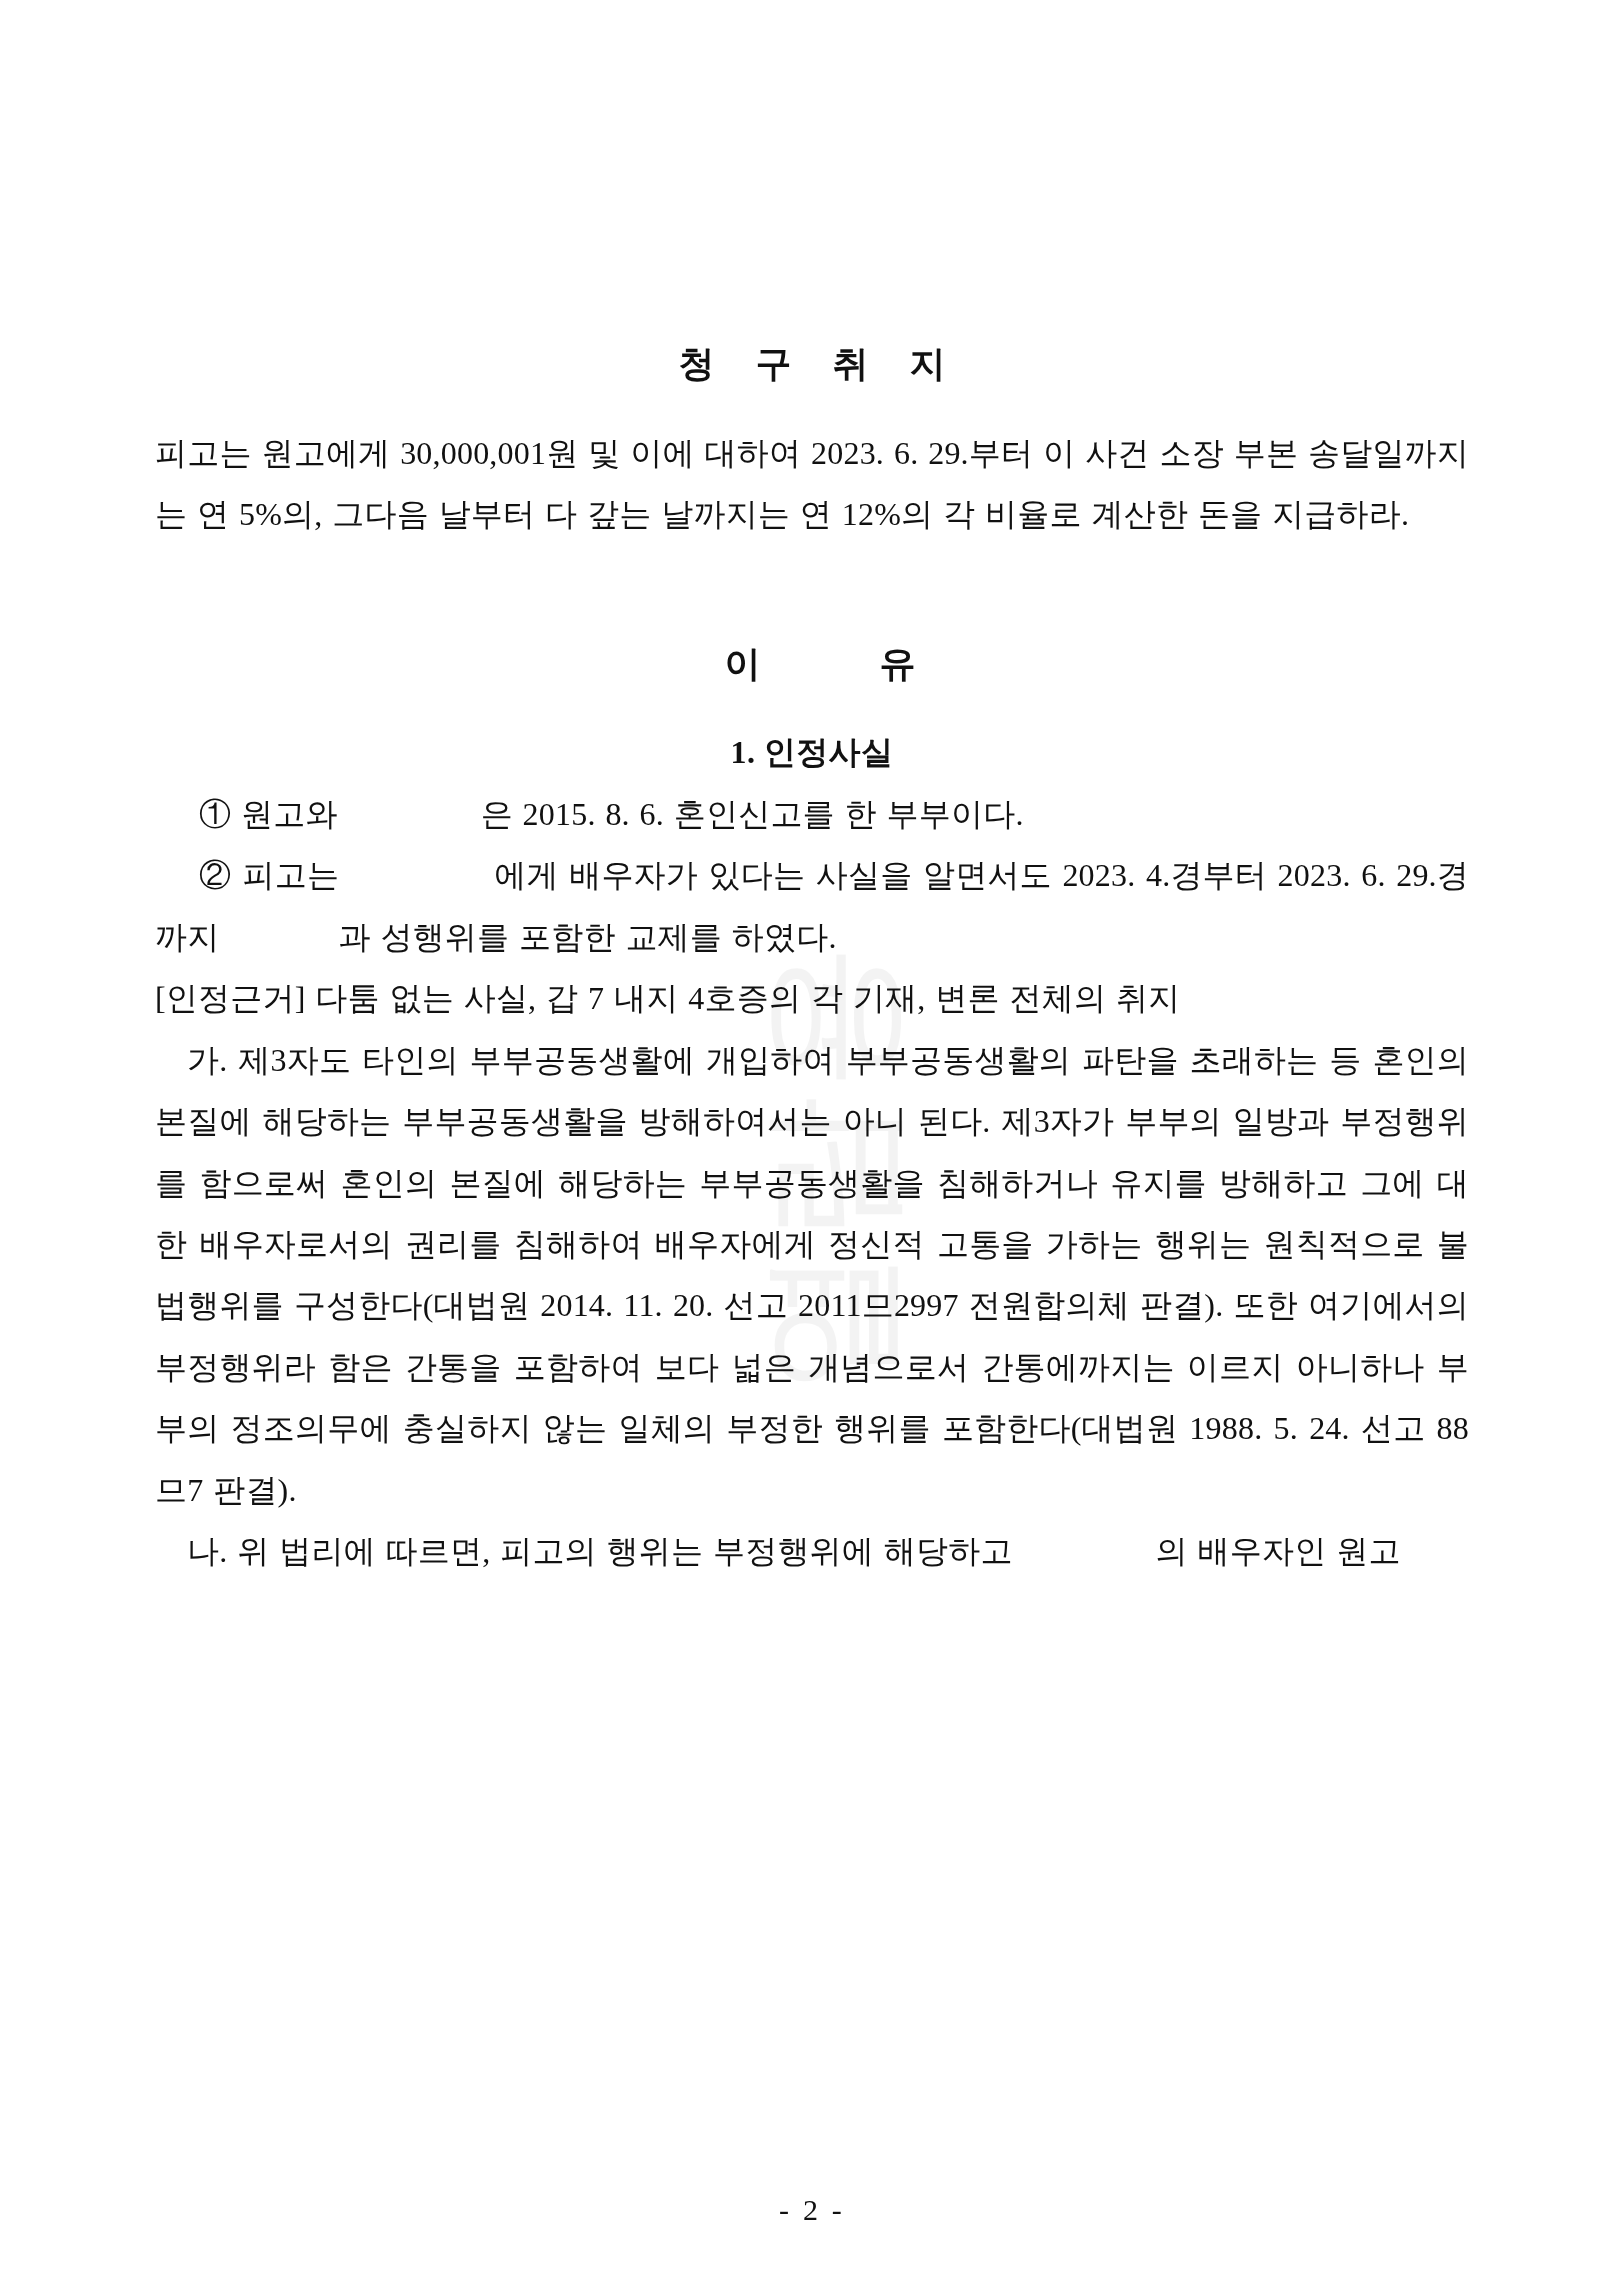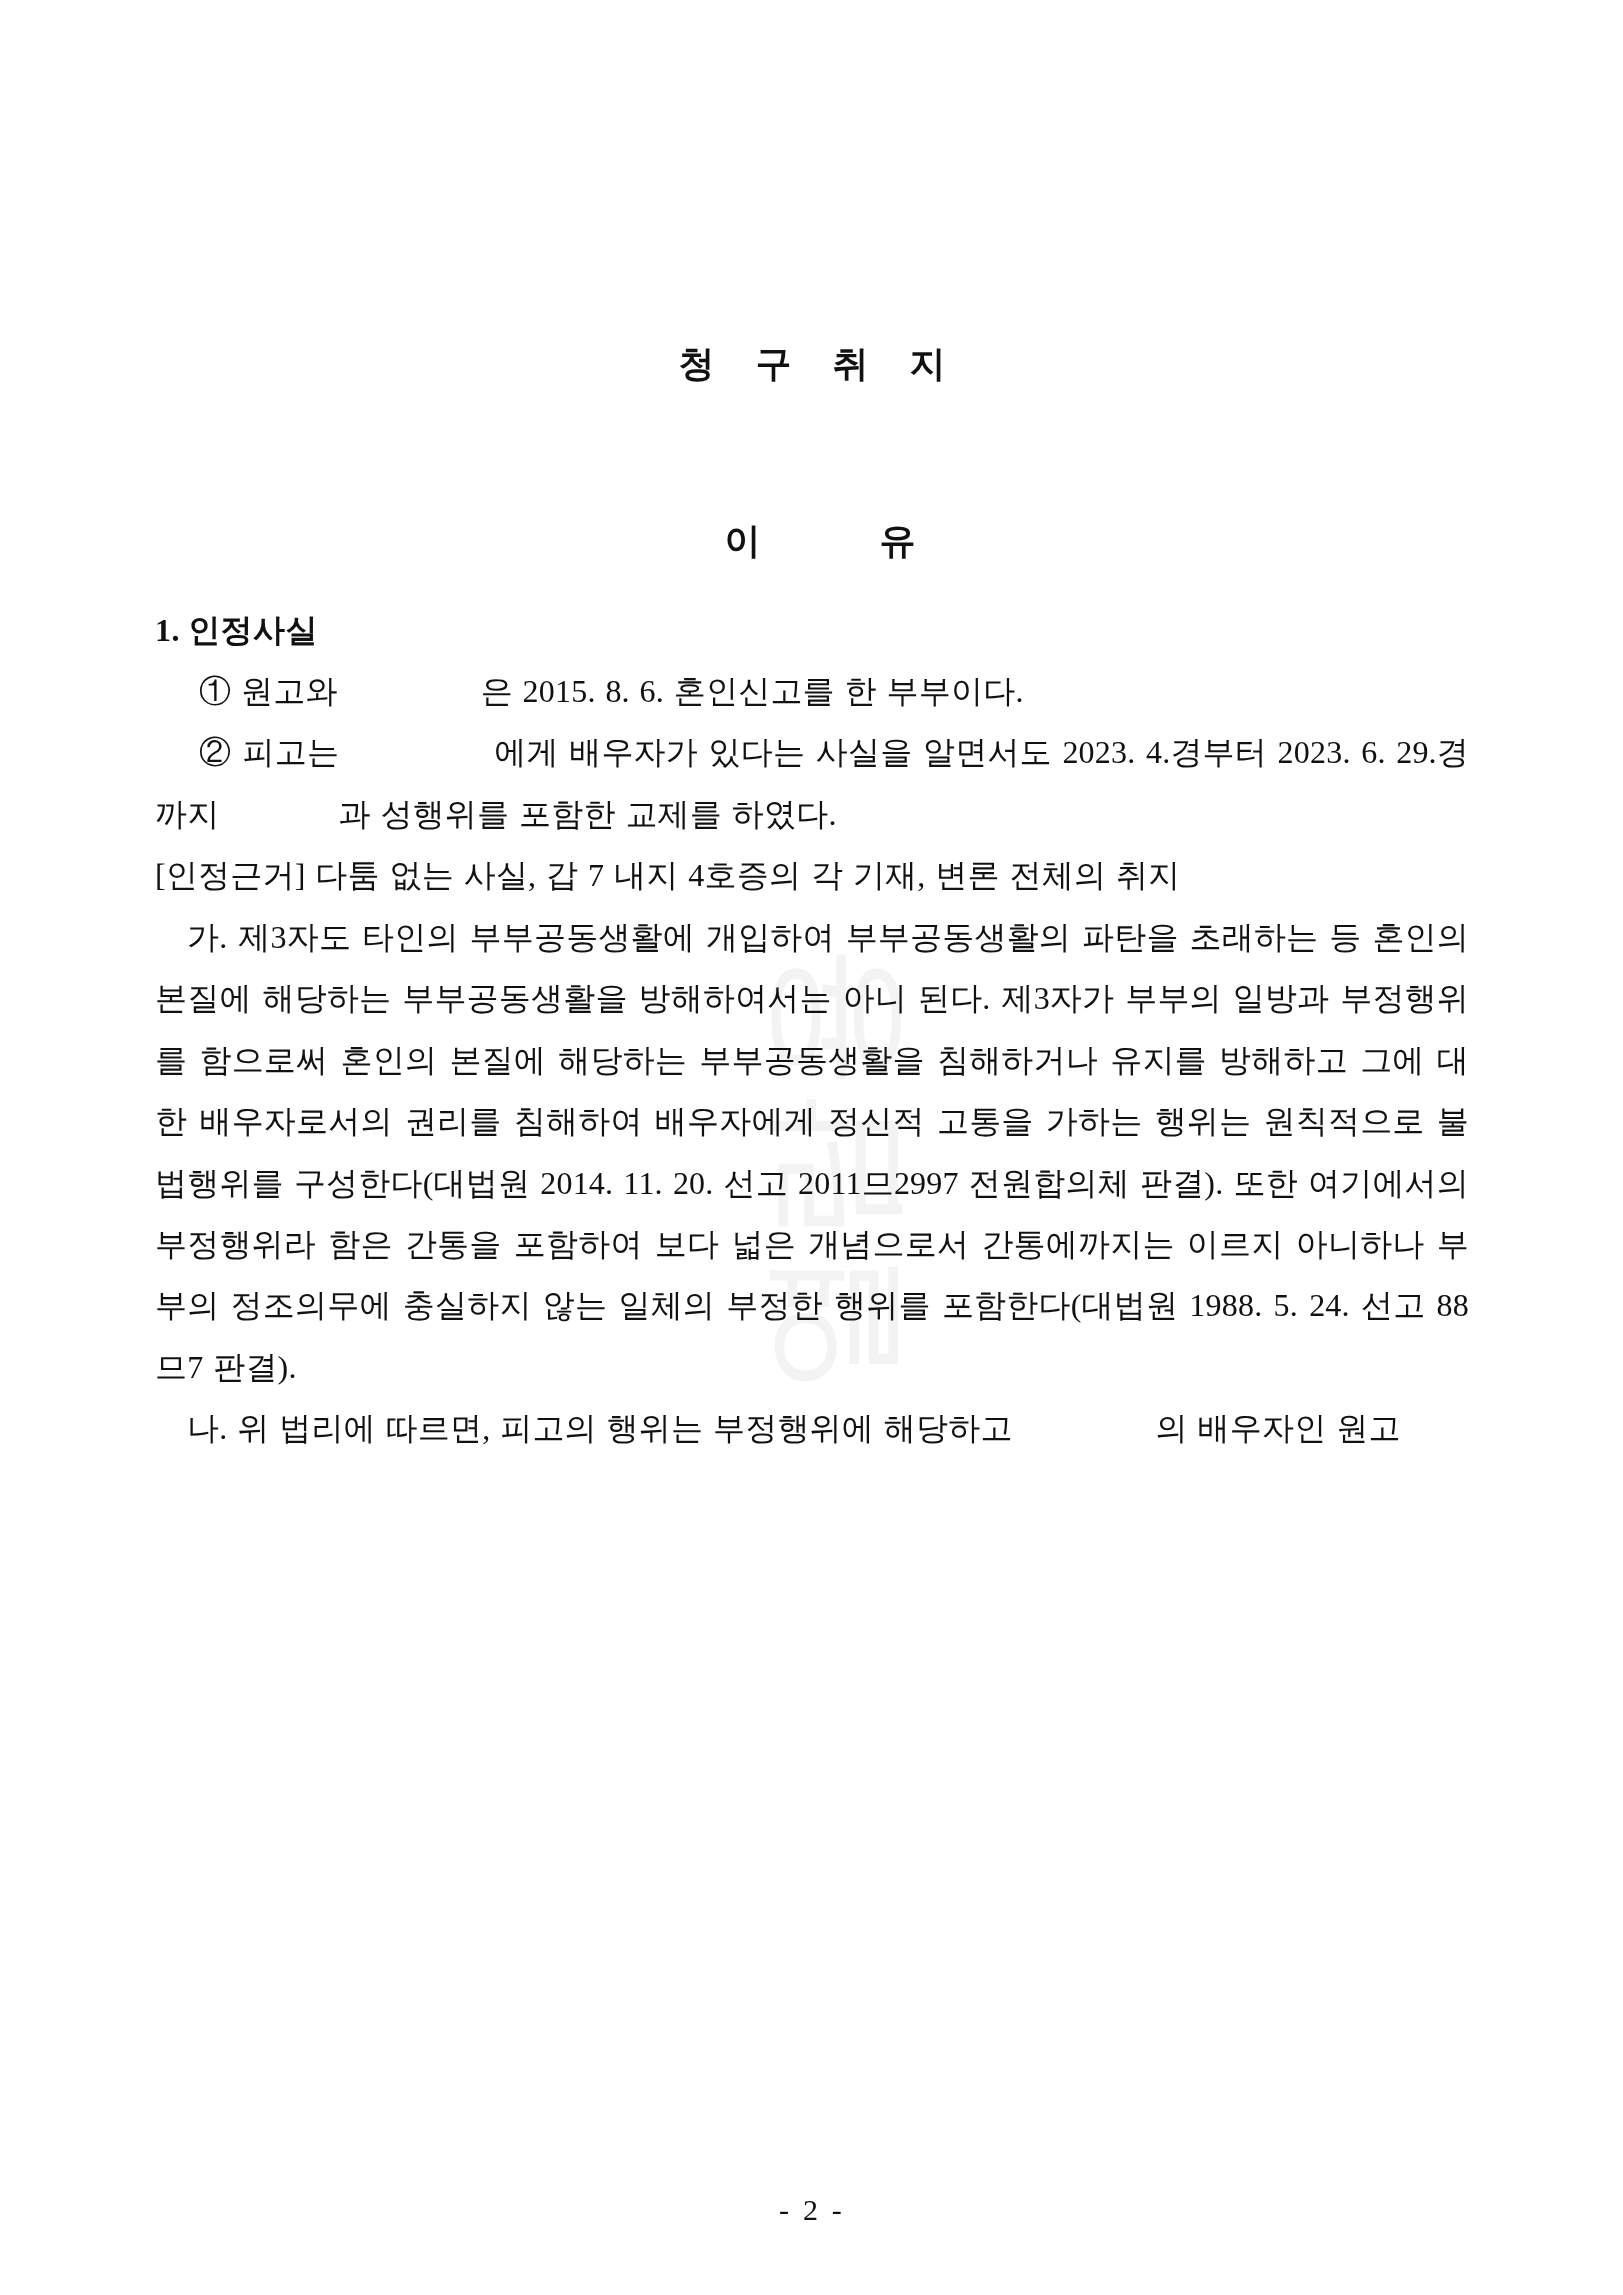--- a/index.html
+++ b/index.html
@@ -93,20 +93,21 @@
 
   .indent-1 { text-indent: 32px; }
   .indent-2 { text-indent: 44px; }
 
   .section-title {
     font-size: 32px;
     font-weight: 700;
     margin: 0;
     line-height: 1.92;
     letter-spacing: 0.4px;
+    text-align: center;
   }
 
   .gap-sm  { display: inline-block; width: 119px; }
   .gap-md  { display: inline-block; width: 143px; }
   .gap-lg  { display: inline-block; width: 155px; }
   .blank-line-lg { height: 95px; }
 
   .page-number {
     position: absolute;
     left: 0;
@@ -126,20 +127,21 @@
   <div class="watermark">
     <div class="watermark-text">열람용</div>
   </div>
 
   <div class="content">
 
     <div class="spacer-top"></div>
 
     <h1 class="doc-heading">청 구 취 지</h1>
 
+    <p class="body-para">피고는 원고에게 30,000,001원 및 이에 대하여 2023. 6. 29.부터 이 사건 소장 부본 송달일까지는 연 5%의, 그다음 날부터 다 갚는 날까지는 연 12%의 각 비율로 계산한 돈을 지급하라.</p>
 
     <div class="blank-line-lg"></div>
 
     <h1 class="doc-heading spread"><span class="gapword">이</span><span class="bigspace"></span><span class="gapword">유</span></h1>
 
     <p class="section-title">1. 인정사실</p>
 
     <p class="body-para indent-2"><span>①</span> <span>원고와</span><span class="gap-md"></span><span>은 2015. 8. 6. 혼인신고를 한 부부이다.</span></p>
 
     <p class="body-para indent-2"><span>②</span> <span>피고는</span><span class="gap-lg"></span><span>에게 배우자가 있다는 사실을 알면서도 2023. 4.경부터 2023. 6. 29.경까지</span><span class="gap-sm"></span><span>과 성행위를 포함한 교제를 하였다.</span></p>

